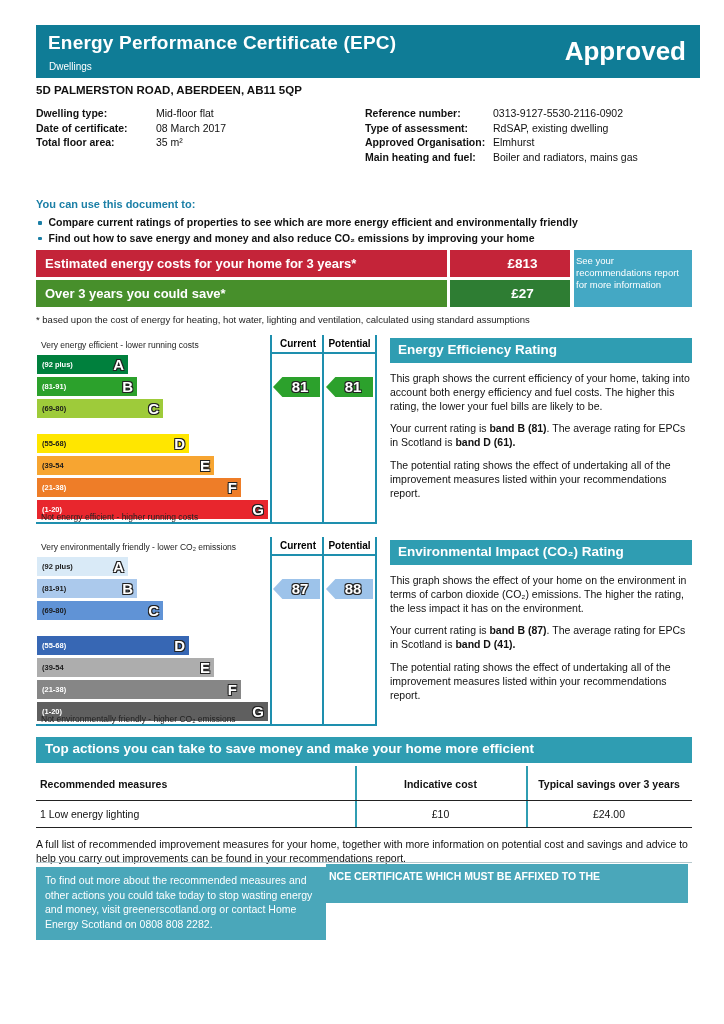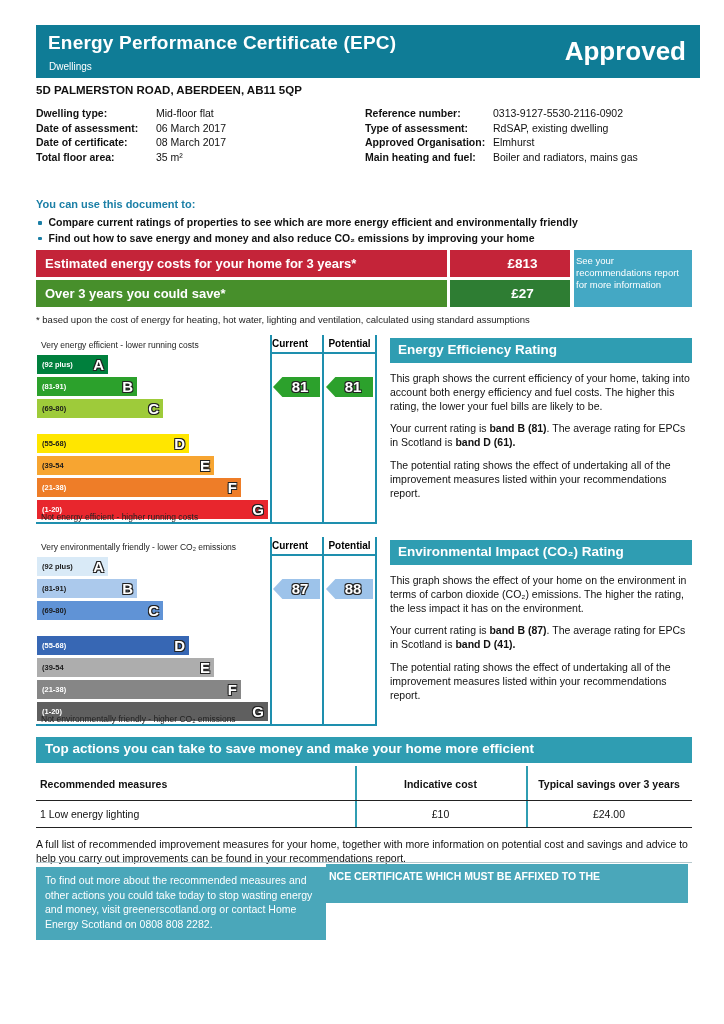--- a/index.html
+++ b/index.html
@@ -47,30 +47,30 @@
   .footnote { left:36px; top:314px; font-size:9.5px; color:#222; }
 
   
   .chart { left:36px; width:341px; height:192px; background:#fff; }
   .chart.energy { top:335px; }
   .chart.co2    { top:537px; }
   .cap { position:absolute; left:5px; font-size:8.5px; color:#222; }
   .cap.top { top:5px; } .cap.bottom { top:177px; }
   .bands { position:absolute; left:1px; top:20px; }
   .band { height:19px; margin-bottom:3px; position:relative; }
-  .b0{width:71px;} .b1{width:100px;} .b2{width:126px;} .b3{width:152px;margin-top:16px;}
+  .b0{width:91px;} .b1{width:100px;} .b2{width:126px;} .b3{width:152px;margin-top:16px;}
   .b4{width:177px;} .b5{width:204px;} .b6{width:231px;}
   .range { position:absolute; left:5px; top:0; font-size:7.5px; font-weight:bold; line-height:19px; }
   .letter { position:absolute; right:4px; top:0; font-size:15px; line-height:19px; }
   .outline { color:#fff; font-weight:bold;
     text-shadow:-1px -1px 0 #222, 1px -1px 0 #222, -1px 1px 0 #222, 1px 1px 0 #222; }
   .vline { position:absolute; top:0; width:2px; height:189px; background:#1e8fae; }
   .vl1{left:234px;} .vl2{left:286px;} .vl3{left:339px;}
   .colhead { position:absolute; top:3px; font-size:10px; font-weight:bold; text-align:center; color:#000; }
-  .ch1{left:236px;width:32px;} .ch2{left:288px;width:51px;}
+  .ch1{left:236px;width:52px;} .ch2{left:288px;width:51px;}
   .colhead-line { position:absolute; top:17px; left:234px; width:107px; height:2px; background:#1e8fae; }
   .baseline { position:absolute; top:187px; left:0; width:341px; height:2px; background:#1e8fae; }
   .arrow { position:absolute; top:42px; height:20px; width:47px;
            clip-path:polygon(0 50%, 20% 0, 100% 0, 100% 100%, 20% 100%);
            display:flex; align-items:center; justify-content:center; }
   .arrow.cur { left:237px; } .arrow.pot { left:290px; }
   .aval { font-size:15px; line-height:20px; padding-left:7px; }
 
   
   .panel { left:390px; width:302px; }
@@ -106,24 +106,20 @@
   <div class="header-sub">Dwellings</div>
   <div class="header-region">Approved</div>
 </div>
 
 <div class="abs address">5D PALMERSTON ROAD, ABERDEEN, AB11 5QP</div>
 
 <div class="abs details details-left">
   <div class="drow">
     <span class="dlabel">Dwelling type:</span>
     <span class="dvalue">Mid-floor flat</span>
-  </div>
-  <div class="drow">
-    <span class="dlabel">Date of assessment:</span>
-    <span class="dvalue">06 March 2017</span>
   </div>
   <div class="drow">
     <span class="dlabel">Date of certificate:</span>
     <span class="dvalue">08 March 2017</span>
   </div>
   <div class="drow">
     <span class="dlabel">Total floor area:</span>
     <span class="dvalue">35 m²</span>
   </div>
 </div>

